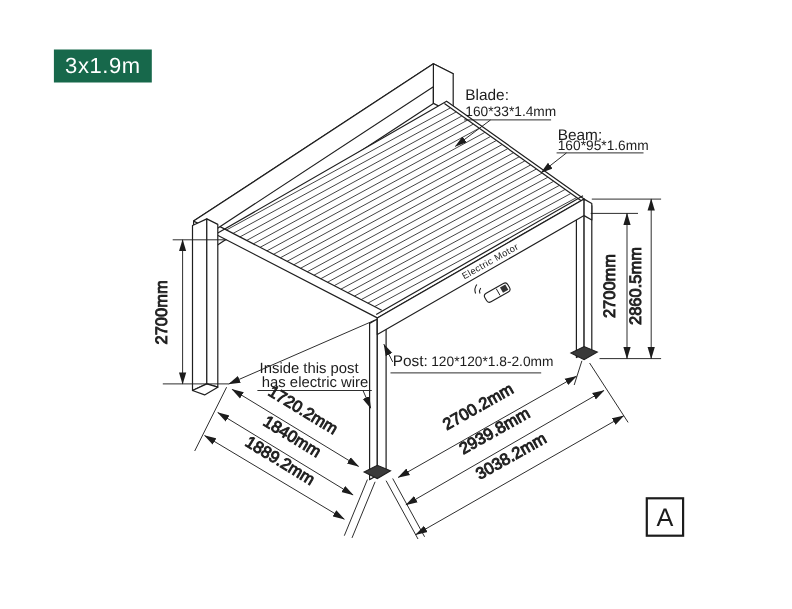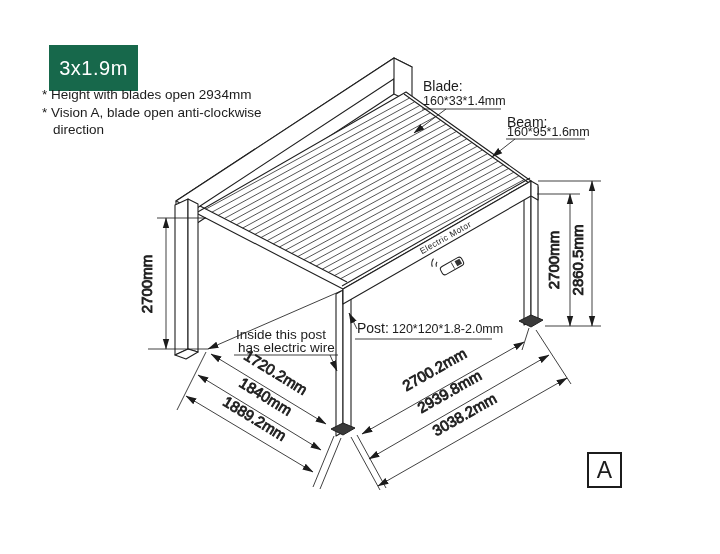--- a/index.html
+++ b/index.html
@@ -1,18 +1,18 @@
 <!DOCTYPE html>
 <html><head>
 <meta charset="utf-8">
 <style>
   html,body{margin:0;padding:0;background:#ffffff;}
   .canvas{position:relative;width:720px;height:554px;background:#fff;overflow:hidden;
           font-family:"Liberation Sans",sans-serif;color:#1c1c1c;}
-  .badge{position:absolute;left:49px;top:45px;width:89px;height:46px;background:#17684B;
+  .badge{position:absolute;left:49px;top:45px;width:89px;height:30px;background:#17684B;
          color:#fff;display:flex;align-items:center;justify-content:center;font-size:20px;letter-spacing:.5px;}
   .notes{position:absolute;left:42px;top:86px;width:252px;font-size:13.5px;line-height:17.5px;}
   .notes p{margin:0;padding-left:11px;text-indent:-11px;}
   .view-box{position:absolute;left:587px;top:452px;width:31px;height:32px;border:2px solid #1c1c1c;
             display:flex;align-items:center;justify-content:center;font-size:23px;}
   svg.draw{position:absolute;left:0;top:0;}
   svg.draw text{fill:#1c1c1c;font-family:"Liberation Sans",sans-serif;}
   .dim{font-size:15px;}
   .ttl{font-size:14px;}
   .spec{font-size:12.5px;}
@@ -22,24 +22,20 @@
   .wfill{fill:#ffffff;}
   .dline{stroke:#1f1f1f;stroke-width:.85;fill:none;}
 </style>
 </head>
 <body>
 
 <div class="canvas">
 
   <div class="badge">3x1.9m</div>
 
-  <div class="notes">
-    <p>* Height with blades open 2934mm</p>
-    <p>* Vision A, blade open anti-clockwise direction</p>
-  </div>
 
   <svg class="draw" width="720" height="554" viewBox="0 0 720 554">
     <defs>
       <marker id="arr" viewBox="0 0 10 7" refX="9.5" refY="3.5" markerWidth="11" markerHeight="8" orient="auto-start-reverse" markerUnits="userSpaceOnUse">
         <path d="M0,0.5 L10,3.5 L0,6.5 Z" fill="#1c1c1c"></path>
       </marker>
     </defs>
 
     <g class="struct">
       <polygon class="wfill" points="176,201 394,58 394,94 176,237"></polygon>

